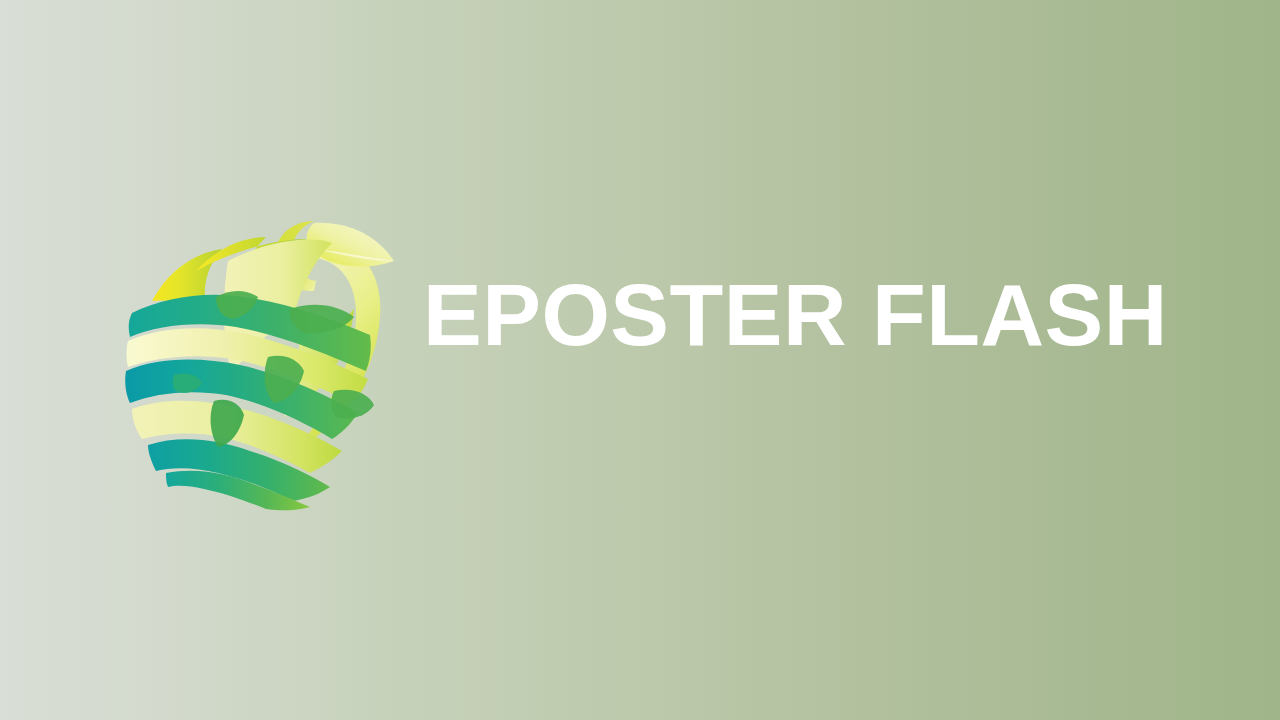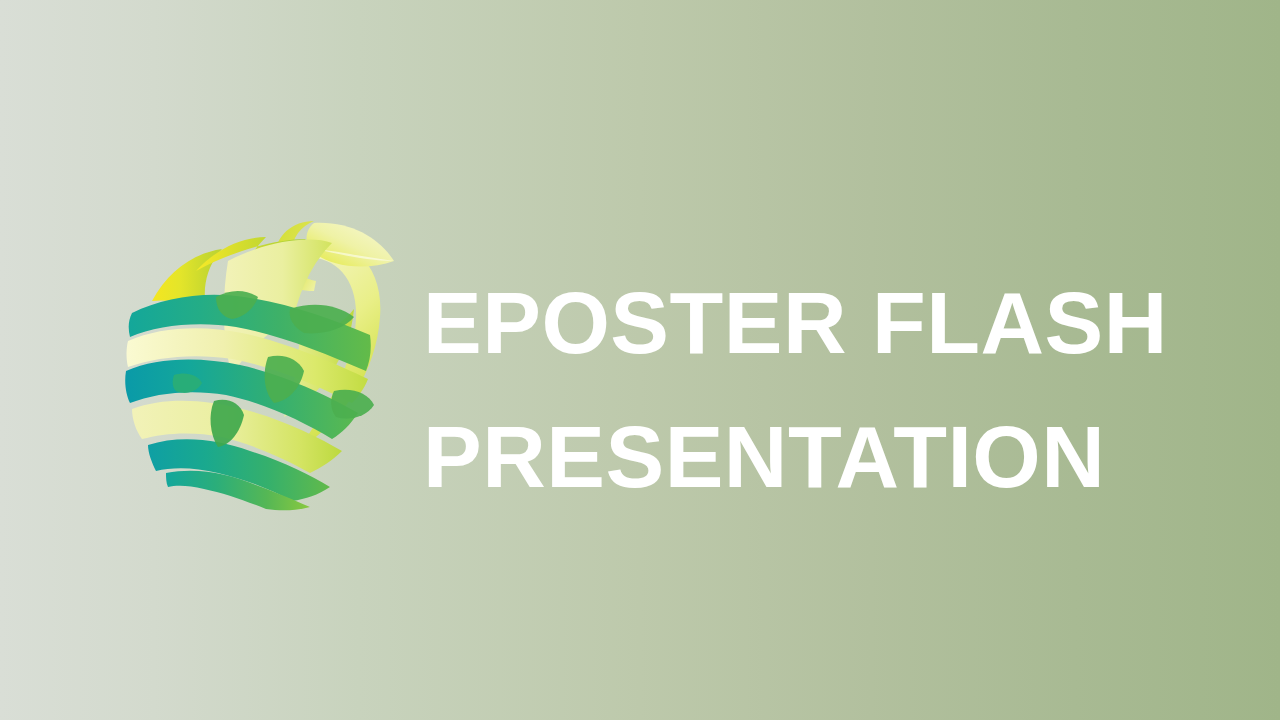--- a/index.html
+++ b/index.html
@@ -41,21 +41,21 @@
   #logo-mark svg {
     display: block;
     width: 100%;
     height: 100%;
   }
 
   
   #title-block {
     position: absolute;
     left: 423px;
-    top: 256px;
+    top: 248px;
     width: 790px;
   }
   .title-line {
     display: block;
     color: #ffffff;
     font-family: "Liberation Sans", sans-serif;
     font-weight: bold;
     font-size: 88px;
     line-height: 134px;
     letter-spacing: 0.5px;
@@ -203,16 +203,15 @@
           <path d="M56 170 C 68 166 80 170 84 178 C 78 188 66 190 58 186
                    C 54 182 54 176 56 170 Z" fill="#2bae76"></path>
         </g>
 
       </g>
     </svg>
   </div>
 
   <div id="title-block">
     <span class="title-line">EPOSTER FLASH</span>
-    <span class="title-line">PRESENTATION</span>
   </div>
 
 </div>
 
 </body></html>

